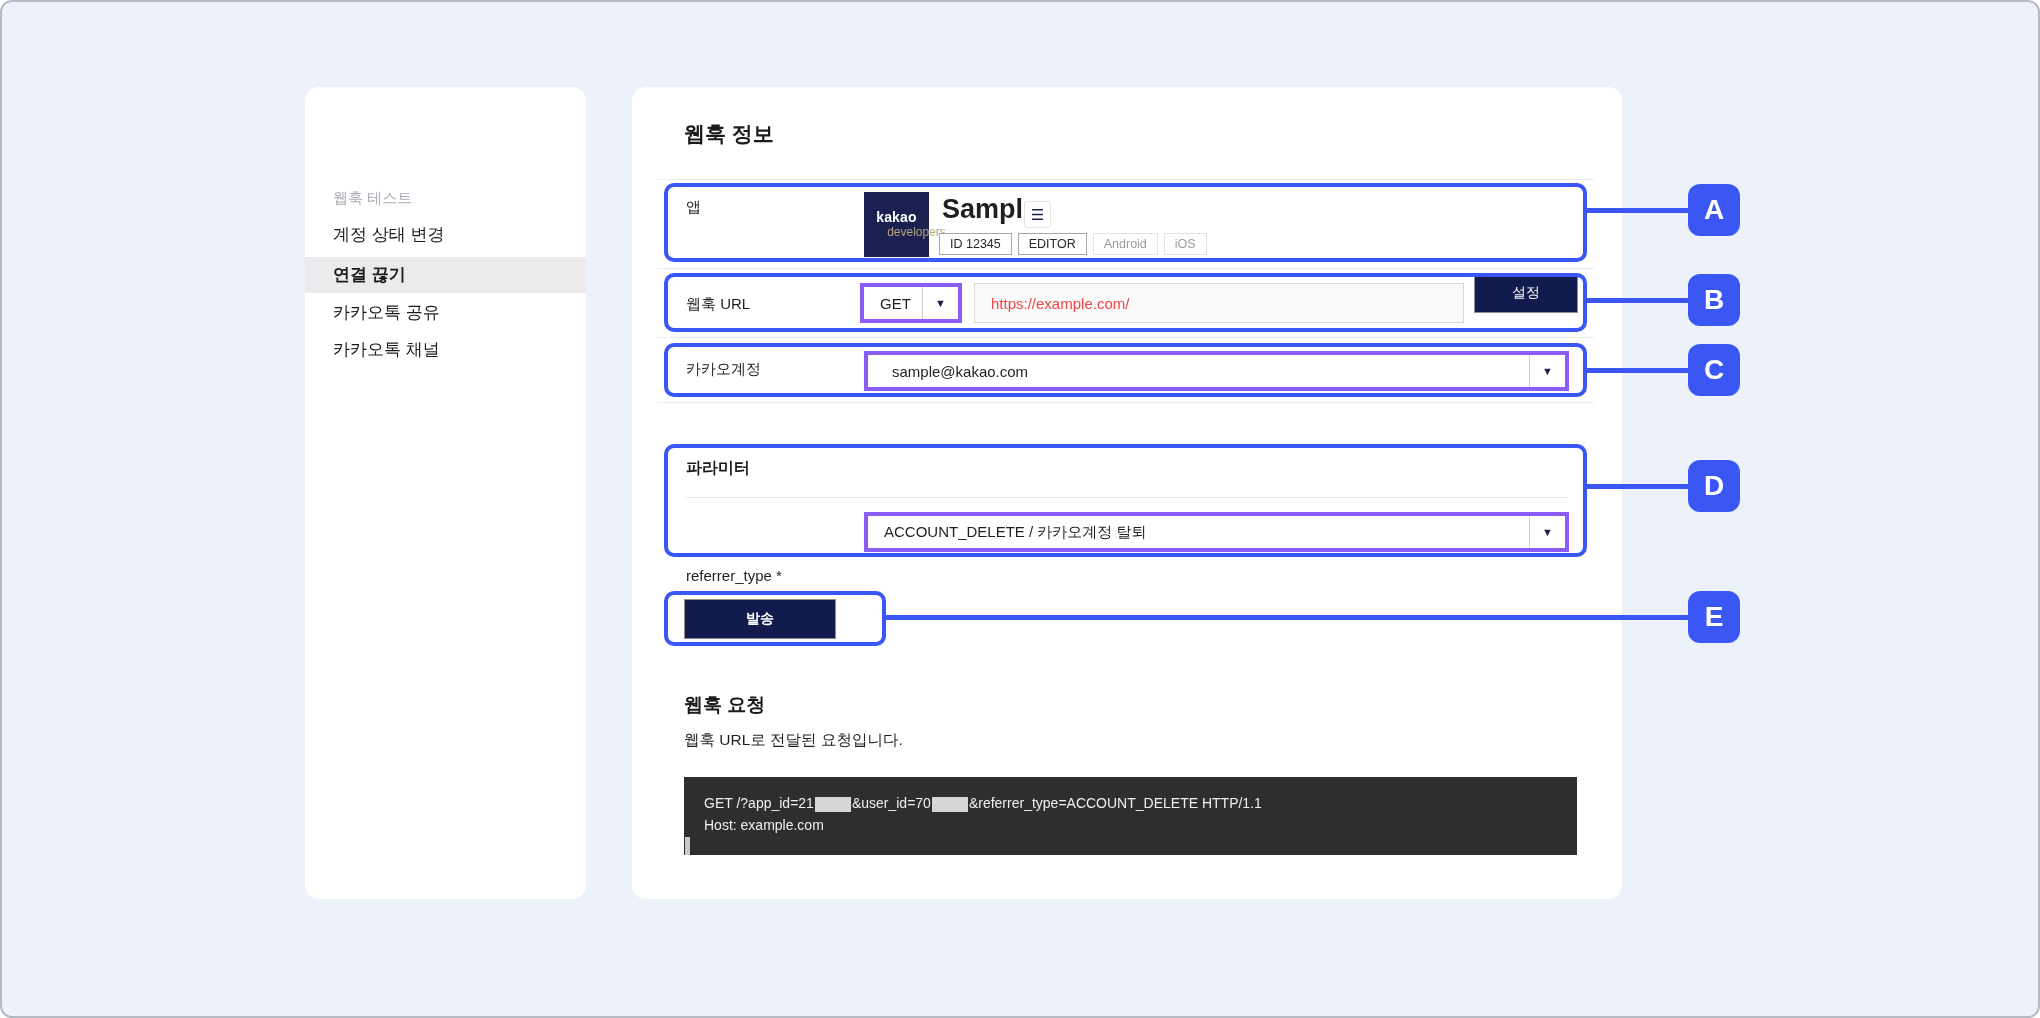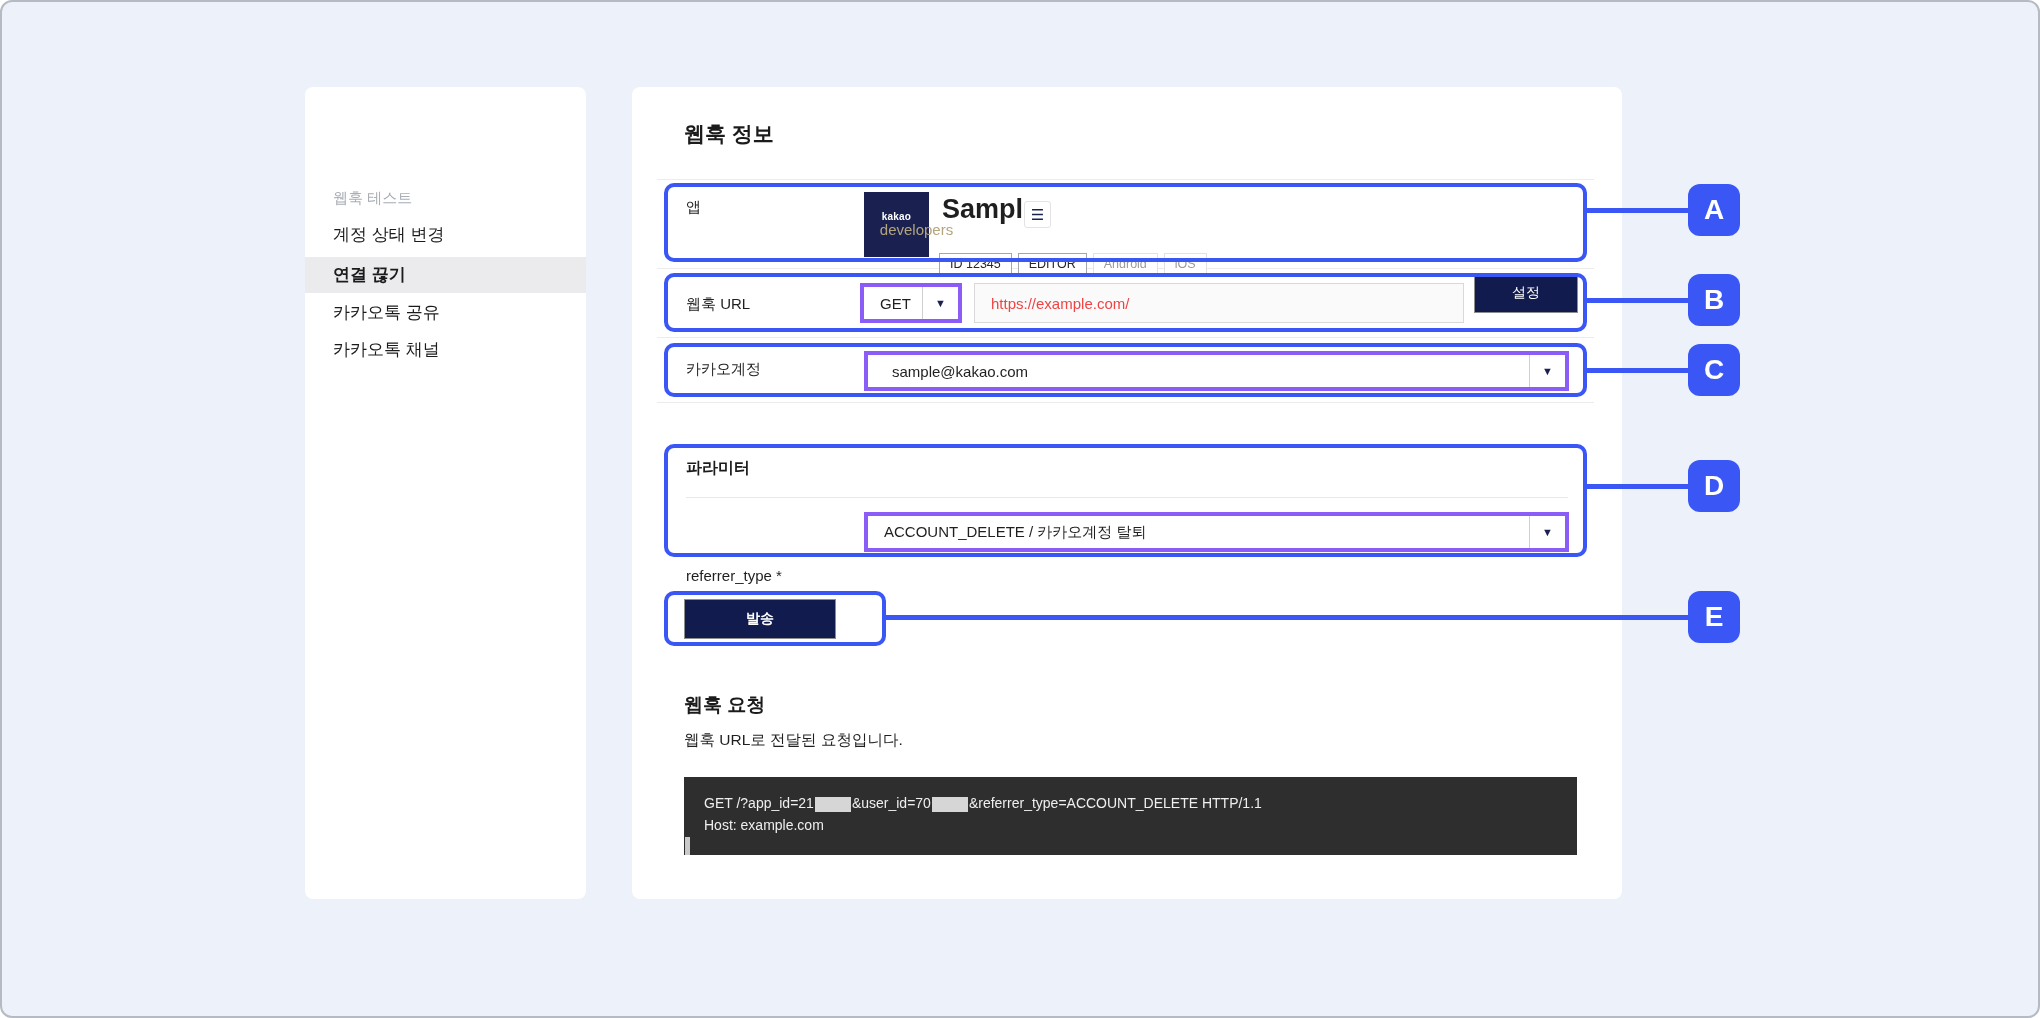--- a/index.html
+++ b/index.html
@@ -1,19 +1,19 @@
 <!DOCTYPE html>
 <html><head>
 <meta charset="utf-8">
 <style>
   html,body{margin:0;padding:0;background:#ffffff;}
   *{box-sizing:border-box;font-family:"Liberation Sans",sans-serif;}
   .stage{position:relative;width:2040px;height:1018px;background:#edf1fa;
          border:2px solid #b6bac3;border-radius:12px;overflow:hidden;}
-  .card{position:absolute;background:#ffffff;border-radius:8px;}
+  .card{position:absolute;background:#ffffff;border-radius:14px;}
   .abs{position:absolute;}
 
   
   .side-card{left:303px;top:85px;width:281px;height:812px;}
   .side-section{left:28px;top:102px;font-size:15px;color:#a9adb5;}
   .side-item{left:0;width:281px;height:36px;line-height:36px;padding-left:28px;
              font-size:17px;color:#1b1b1b;cursor:pointer;}
   .side-item.active{background:#ebebee;font-weight:bold;}
 
   
@@ -24,28 +24,28 @@
   
   .anno-box{position:absolute;border:4px solid #3a57f6;border-radius:10px;}
   .anno-line{position:absolute;height:5px;background:#3a57f6;}
   .anno-badge{position:absolute;width:52px;height:52px;border-radius:12px;background:#3a57f6;
               color:#fff;font-size:28px;font-weight:bold;display:flex;align-items:center;justify-content:center;}
 
   
   .field-label{font-size:15px;color:#1f1f1f;}
   .logo{left:862px;top:190px;width:65px;height:65px;background:#1a2150;color:#fff;
         display:flex;flex-direction:column;align-items:center;justify-content:center;line-height:1.1;}
-  .logo .l1{font-weight:bold;font-size:10px;letter-spacing:0.2px;}
-  .logo .l2{font-size:15px;color:#b3a57e;padding-left:40px;}
+  .logo .l1{font-weight:bold;font-size:14px;letter-spacing:0.2px;}
+  .logo .l2{font-size:12px;color:#b3a57e;padding-left:40px;}
   .app-name{left:940px;top:192px;font-size:27px;font-weight:bold;color:#1f1f1f;}
   .list-btn{left:1022px;top:199px;width:27px;height:27px;border:1px solid #e3e3e3;border-radius:3px;
             display:flex;align-items:center;justify-content:center;font-size:15px;color:#1a2150;cursor:pointer;background:#fff;}
   .badges{left:937px;top:231px;display:flex;gap:6px;}
   .badge{height:22px;padding:1px 10px;border:1px solid #a2a7ae;background:#fff;display:flex;align-items:center;
-         font-size:12.5px;color:#27282c;margin-top:20px;}
+         font-size:12.5px;color:#27282c;}
   .badge.muted{border-color:#e2e2e2;color:#9b9b9b;}
 
   
   .select{position:absolute;border:4px solid #8b5cf6;background:#fff;display:flex;align-items:stretch;height:40px;}
   .select .txt{flex:1;display:flex;align-items:center;padding-left:16px;font-size:15px;color:#1f1f1f;white-space:nowrap;}
   .select .caret{width:36px;border-left:1px solid #cfcfcf;display:flex;align-items:center;justify-content:center;
                  color:#1a2150;font-size:11px;}
   .text-input{position:absolute;height:40px;border:1px solid #d9d9d9;background:#fafafa;
               padding:0 16px;font-size:15px;color:#ef4444;outline:none;}
   .navy-btn{position:absolute;height:40px;background:#111b4e;border:1px solid #8d8d8d;color:#fff;

